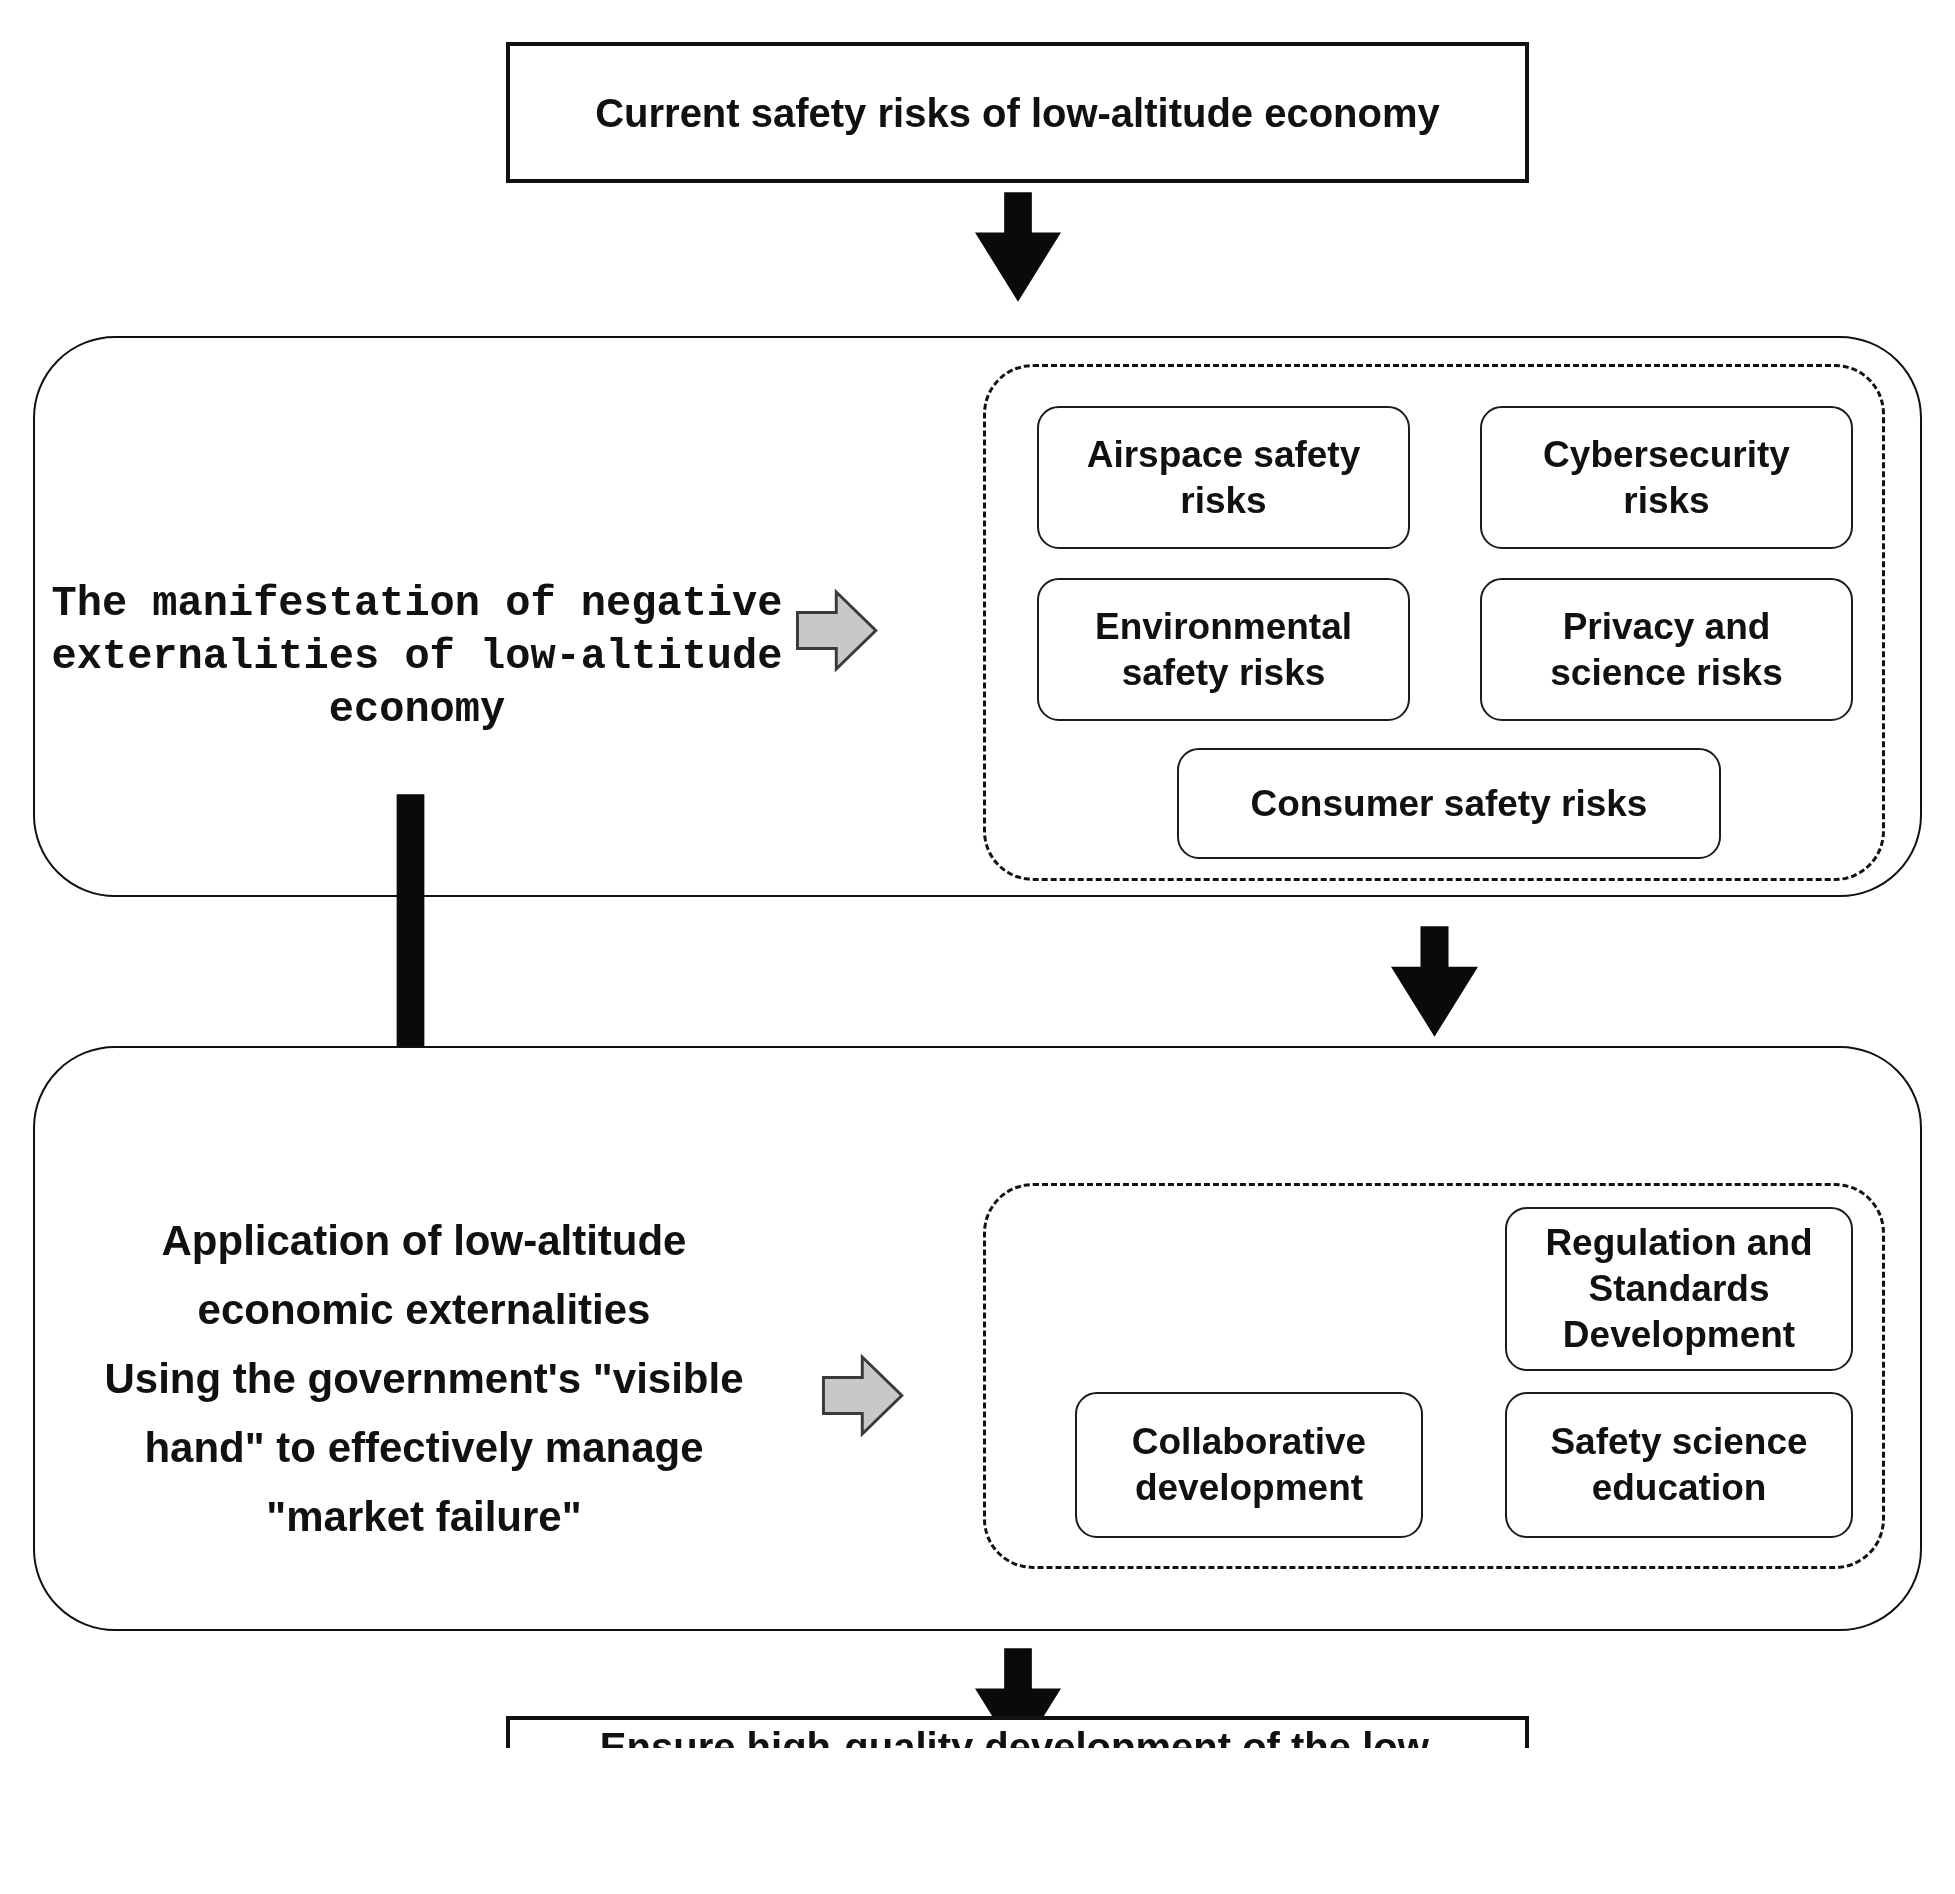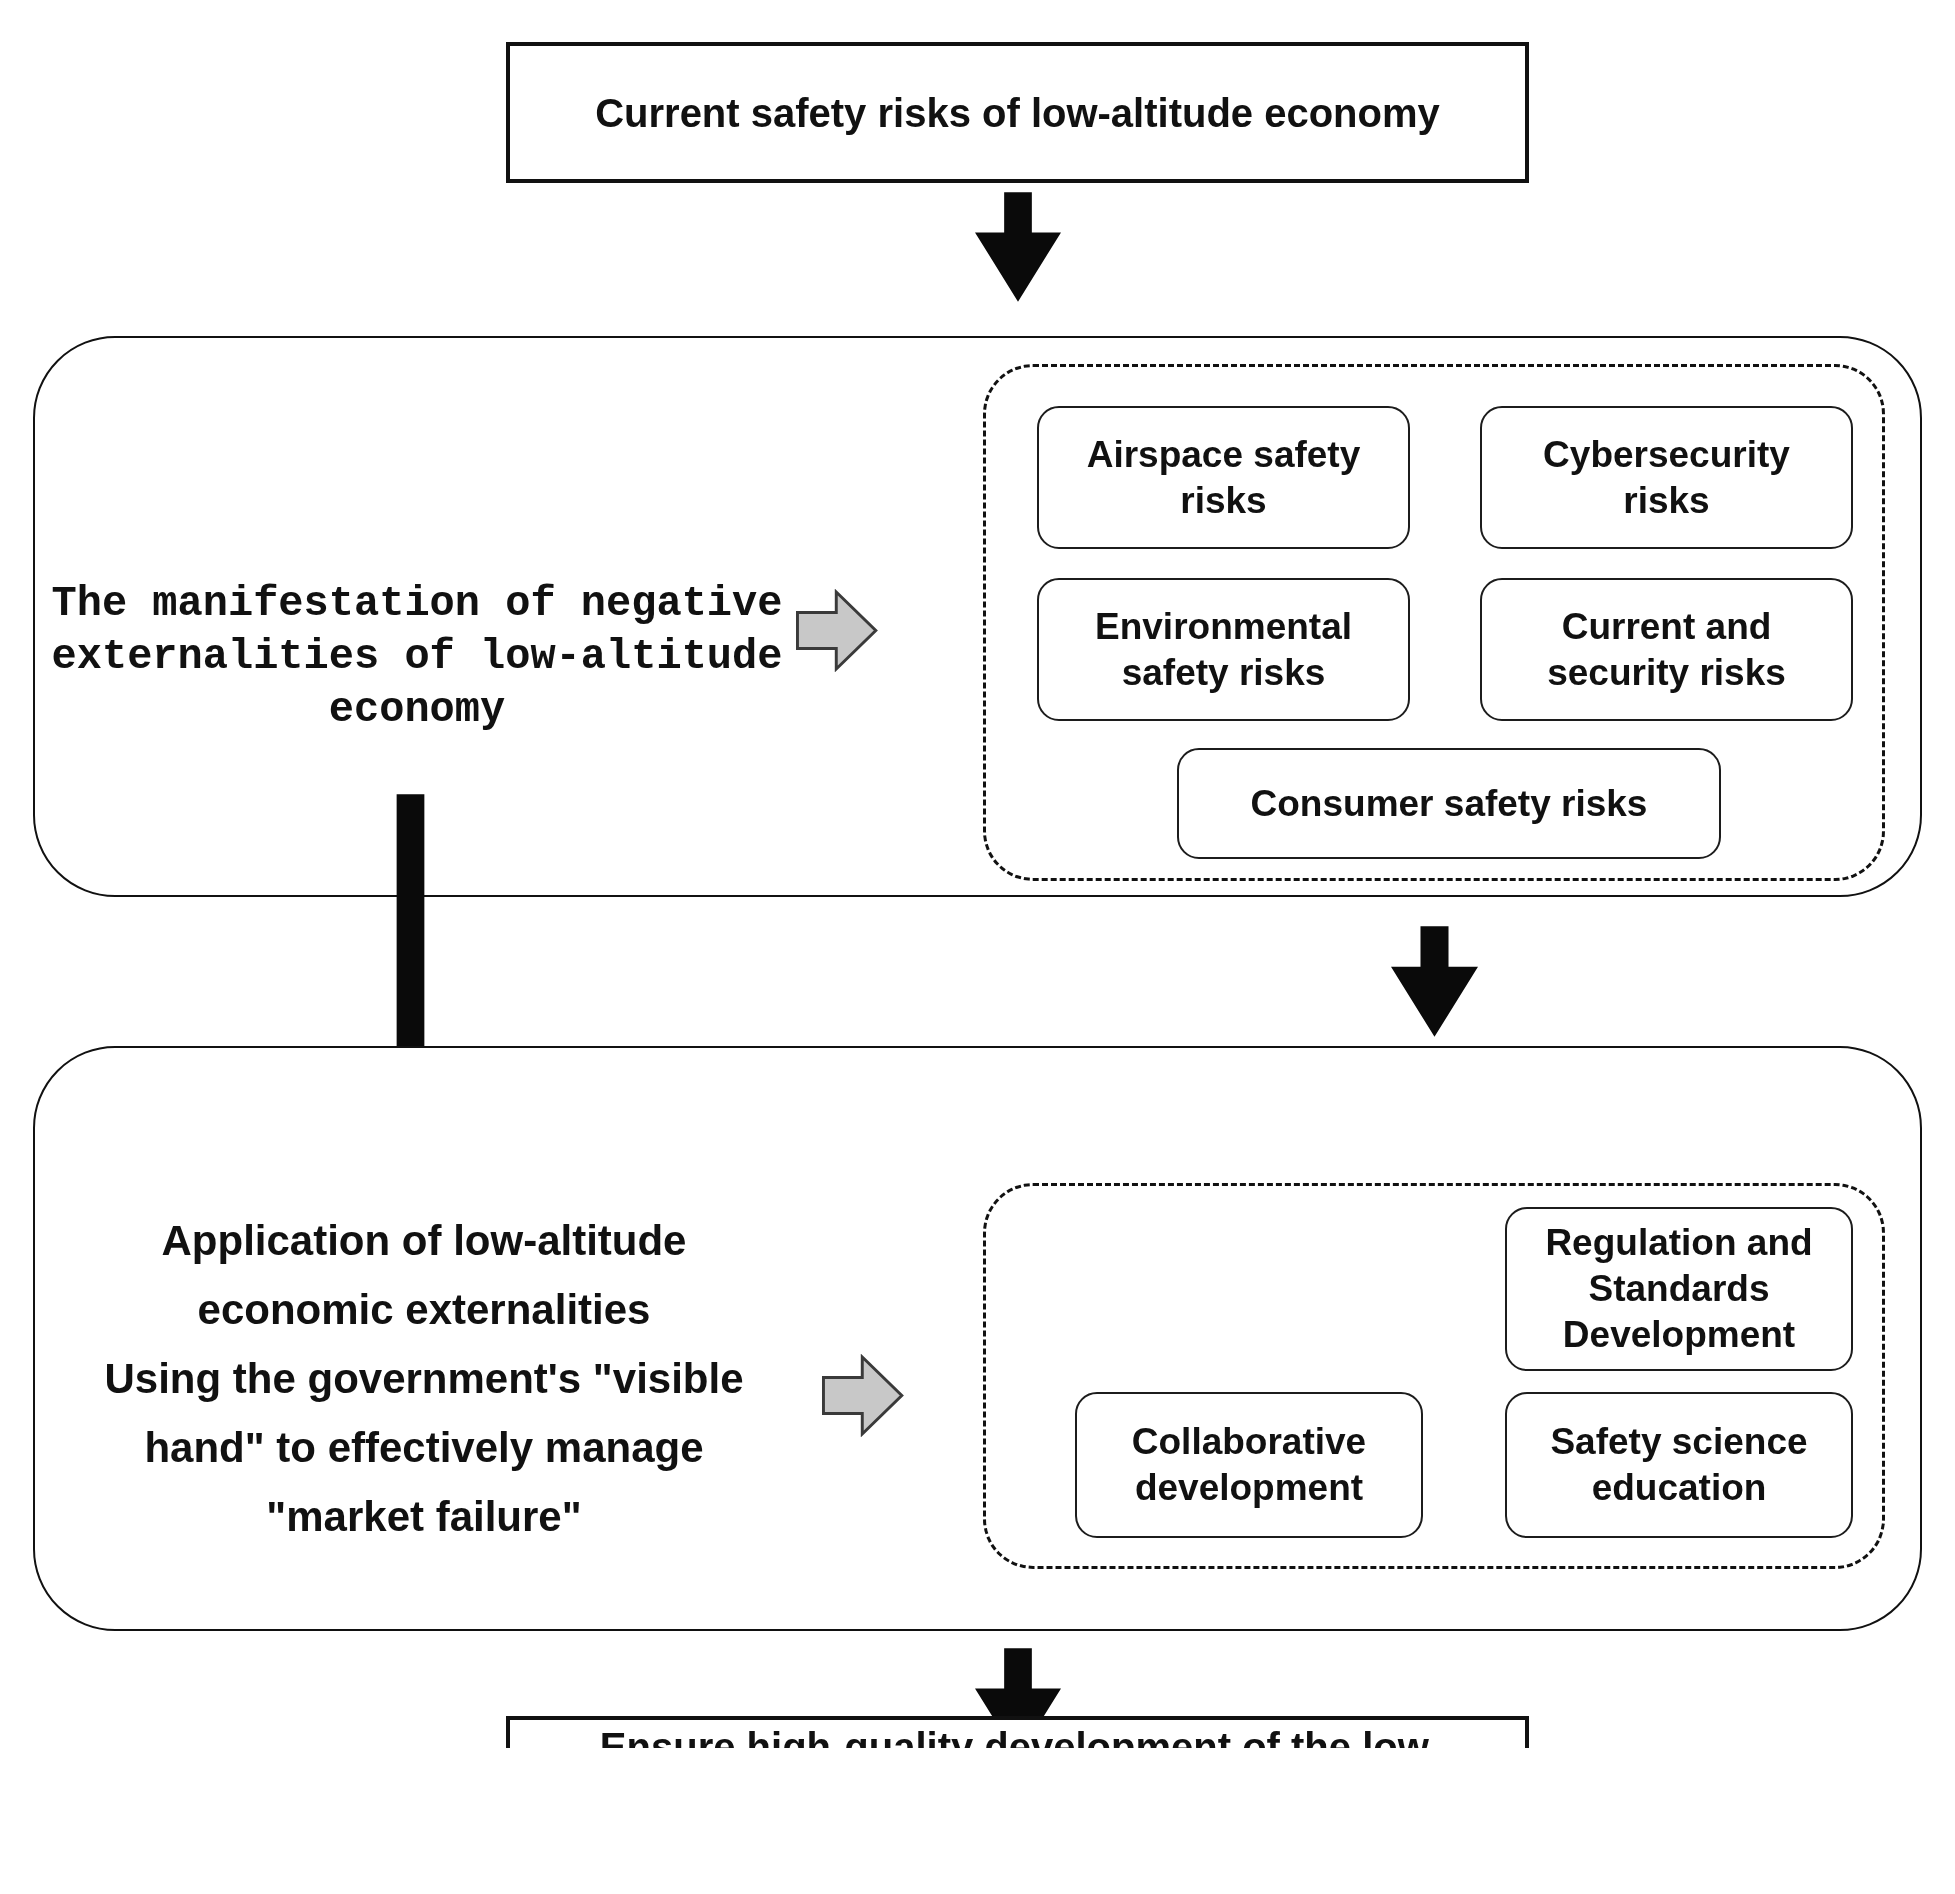--- a/index.html
+++ b/index.html
@@ -93,21 +93,21 @@
   <div class="abs itembox" style="left:1037px;top:406px;width:373px;height:143px;">
     <span>Airspace safety risks</span>
   </div>
   <div class="abs itembox" style="left:1480px;top:406px;width:373px;height:143px;">
     <span>Cybersecurity risks</span>
   </div>
   <div class="abs itembox" style="left:1037px;top:578px;width:373px;height:143px;">
     <span>Environmental safety risks</span>
   </div>
   <div class="abs itembox" style="left:1480px;top:578px;width:373px;height:143px;">
-    <span>Current and security risks</span>
+    <span>Privacy and science risks</span>
   </div>
   <div class="abs itembox" style="left:1177px;top:748px;width:544px;height:111px;">
     <span>Consumer safety risks</span>
   </div>
 
   <svg class="abs" style="left:366px;top:794px;" width="89" height="364" viewBox="0 0 122 498">
     <polygon points="42,0 80,0 80,401 122,401 61,498 0,401 42,401" fill="#0a0a0a"></polygon>
   </svg>
 
   <svg class="abs" style="left:1391px;top:926px;" width="87" height="111" viewBox="0 0 118 150">

